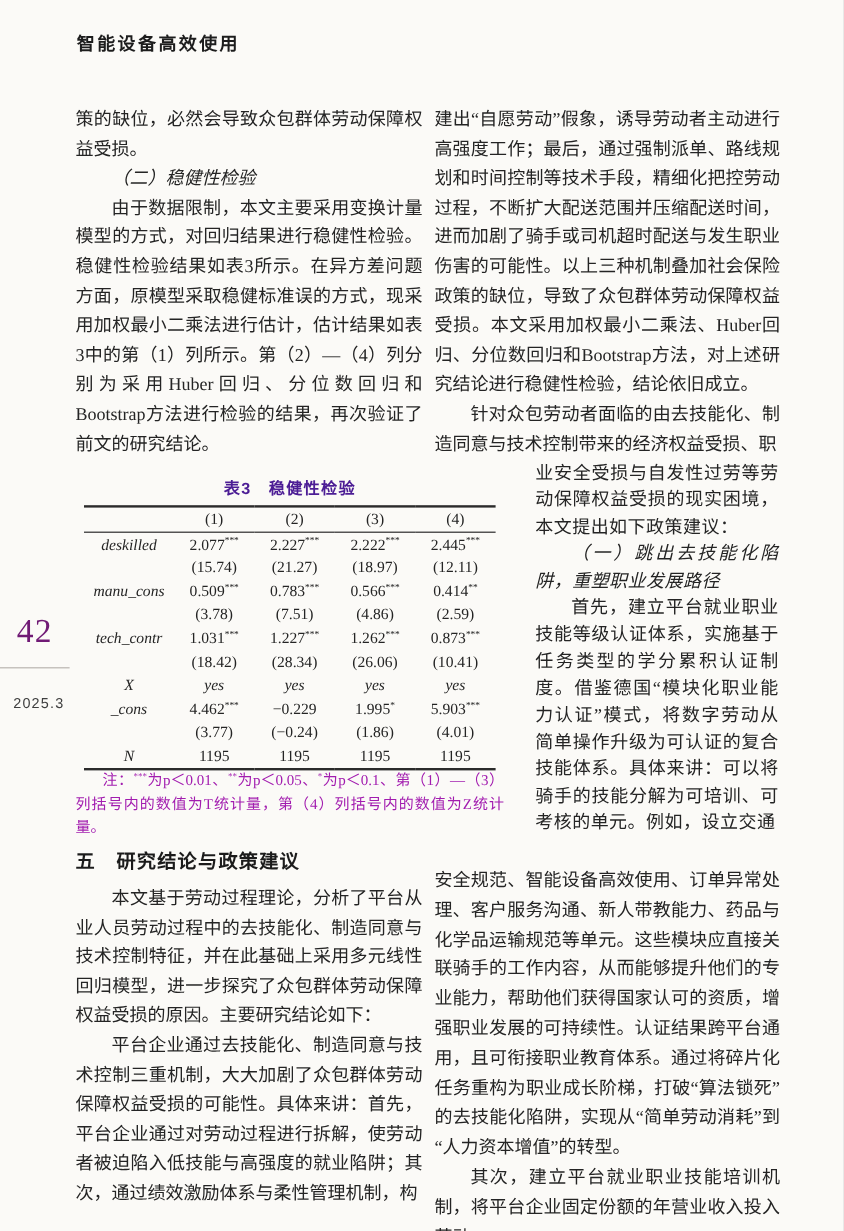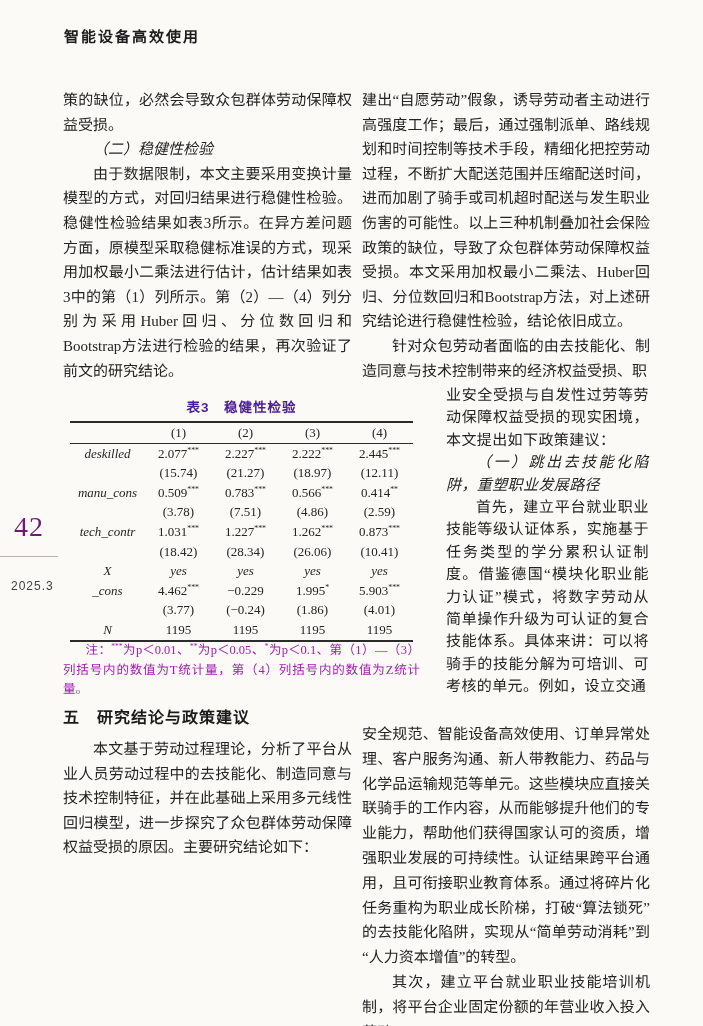--- a/index.html
+++ b/index.html
@@ -185,20 +185,21 @@
           </tr>
         </tbody>
       </table>
   </div>
   <div class="table-note" id="table-note">注：<sup>***</sup>为p＜0.01、<sup>**</sup>为p＜0.05、<sup>*</sup>为p＜0.1、第（1）—（3）列括号内的数值为T统计量，第（4）列括号内的数值为Z统计量。</div>
 
   <div class="section-heading">五　研究结论与政策建议</div>
 
   <div class="tcol left-bottom">
     <p class="indent">本文基于劳动过程理论，分析了平台从业人员劳动过程中的去技能化、制造同意与技术控制特征，并在此基础上采用多元线性回归模型，进一步探究了众包群体劳动保障权益受损的原因。主要研究结论如下：</p>
+    <p class="indent">平台企业通过去技能化、制造同意与技术控制三重机制，大大加剧了众包群体劳动保障权益受损的可能性。具体来讲：首先，平台企业通过对劳动过程进行拆解，使劳动者被迫陷入低技能与高强度的就业陷阱；其次，通过绩效激励体系与柔性管理机制，构</p>
   </div>
 
   <div class="tcol right-top">
     <p>建出“自愿劳动”假象，诱导劳动者主动进行高强度工作；最后，通过强制派单、路线规划和时间控制等技术手段，精细化把控劳动过程，不断扩大配送范围并压缩配送时间，进而加剧了骑手或司机超时配送与发生职业伤害的可能性。以上三种机制叠加社会保险政策的缺位，导致了众包群体劳动保障权益受损。本文采用加权最小二乘法、Huber回归、分位数回归和Bootstrap方法，对上述研究结论进行稳健性检验，结论依旧成立。</p>
     <p class="indent">针对众包劳动者面临的由去技能化、制造同意与技术控制带来的经济权益受损、职</p>
   </div>
 
   <div class="tcol right-narrow">
     <p>业安全受损与自发性过劳等劳动保障权益受损的现实困境，本文提出如下政策建议：</p>
     <p class="kaiti indent">（一）跳出去技能化陷阱，重塑职业发展路径</p>

